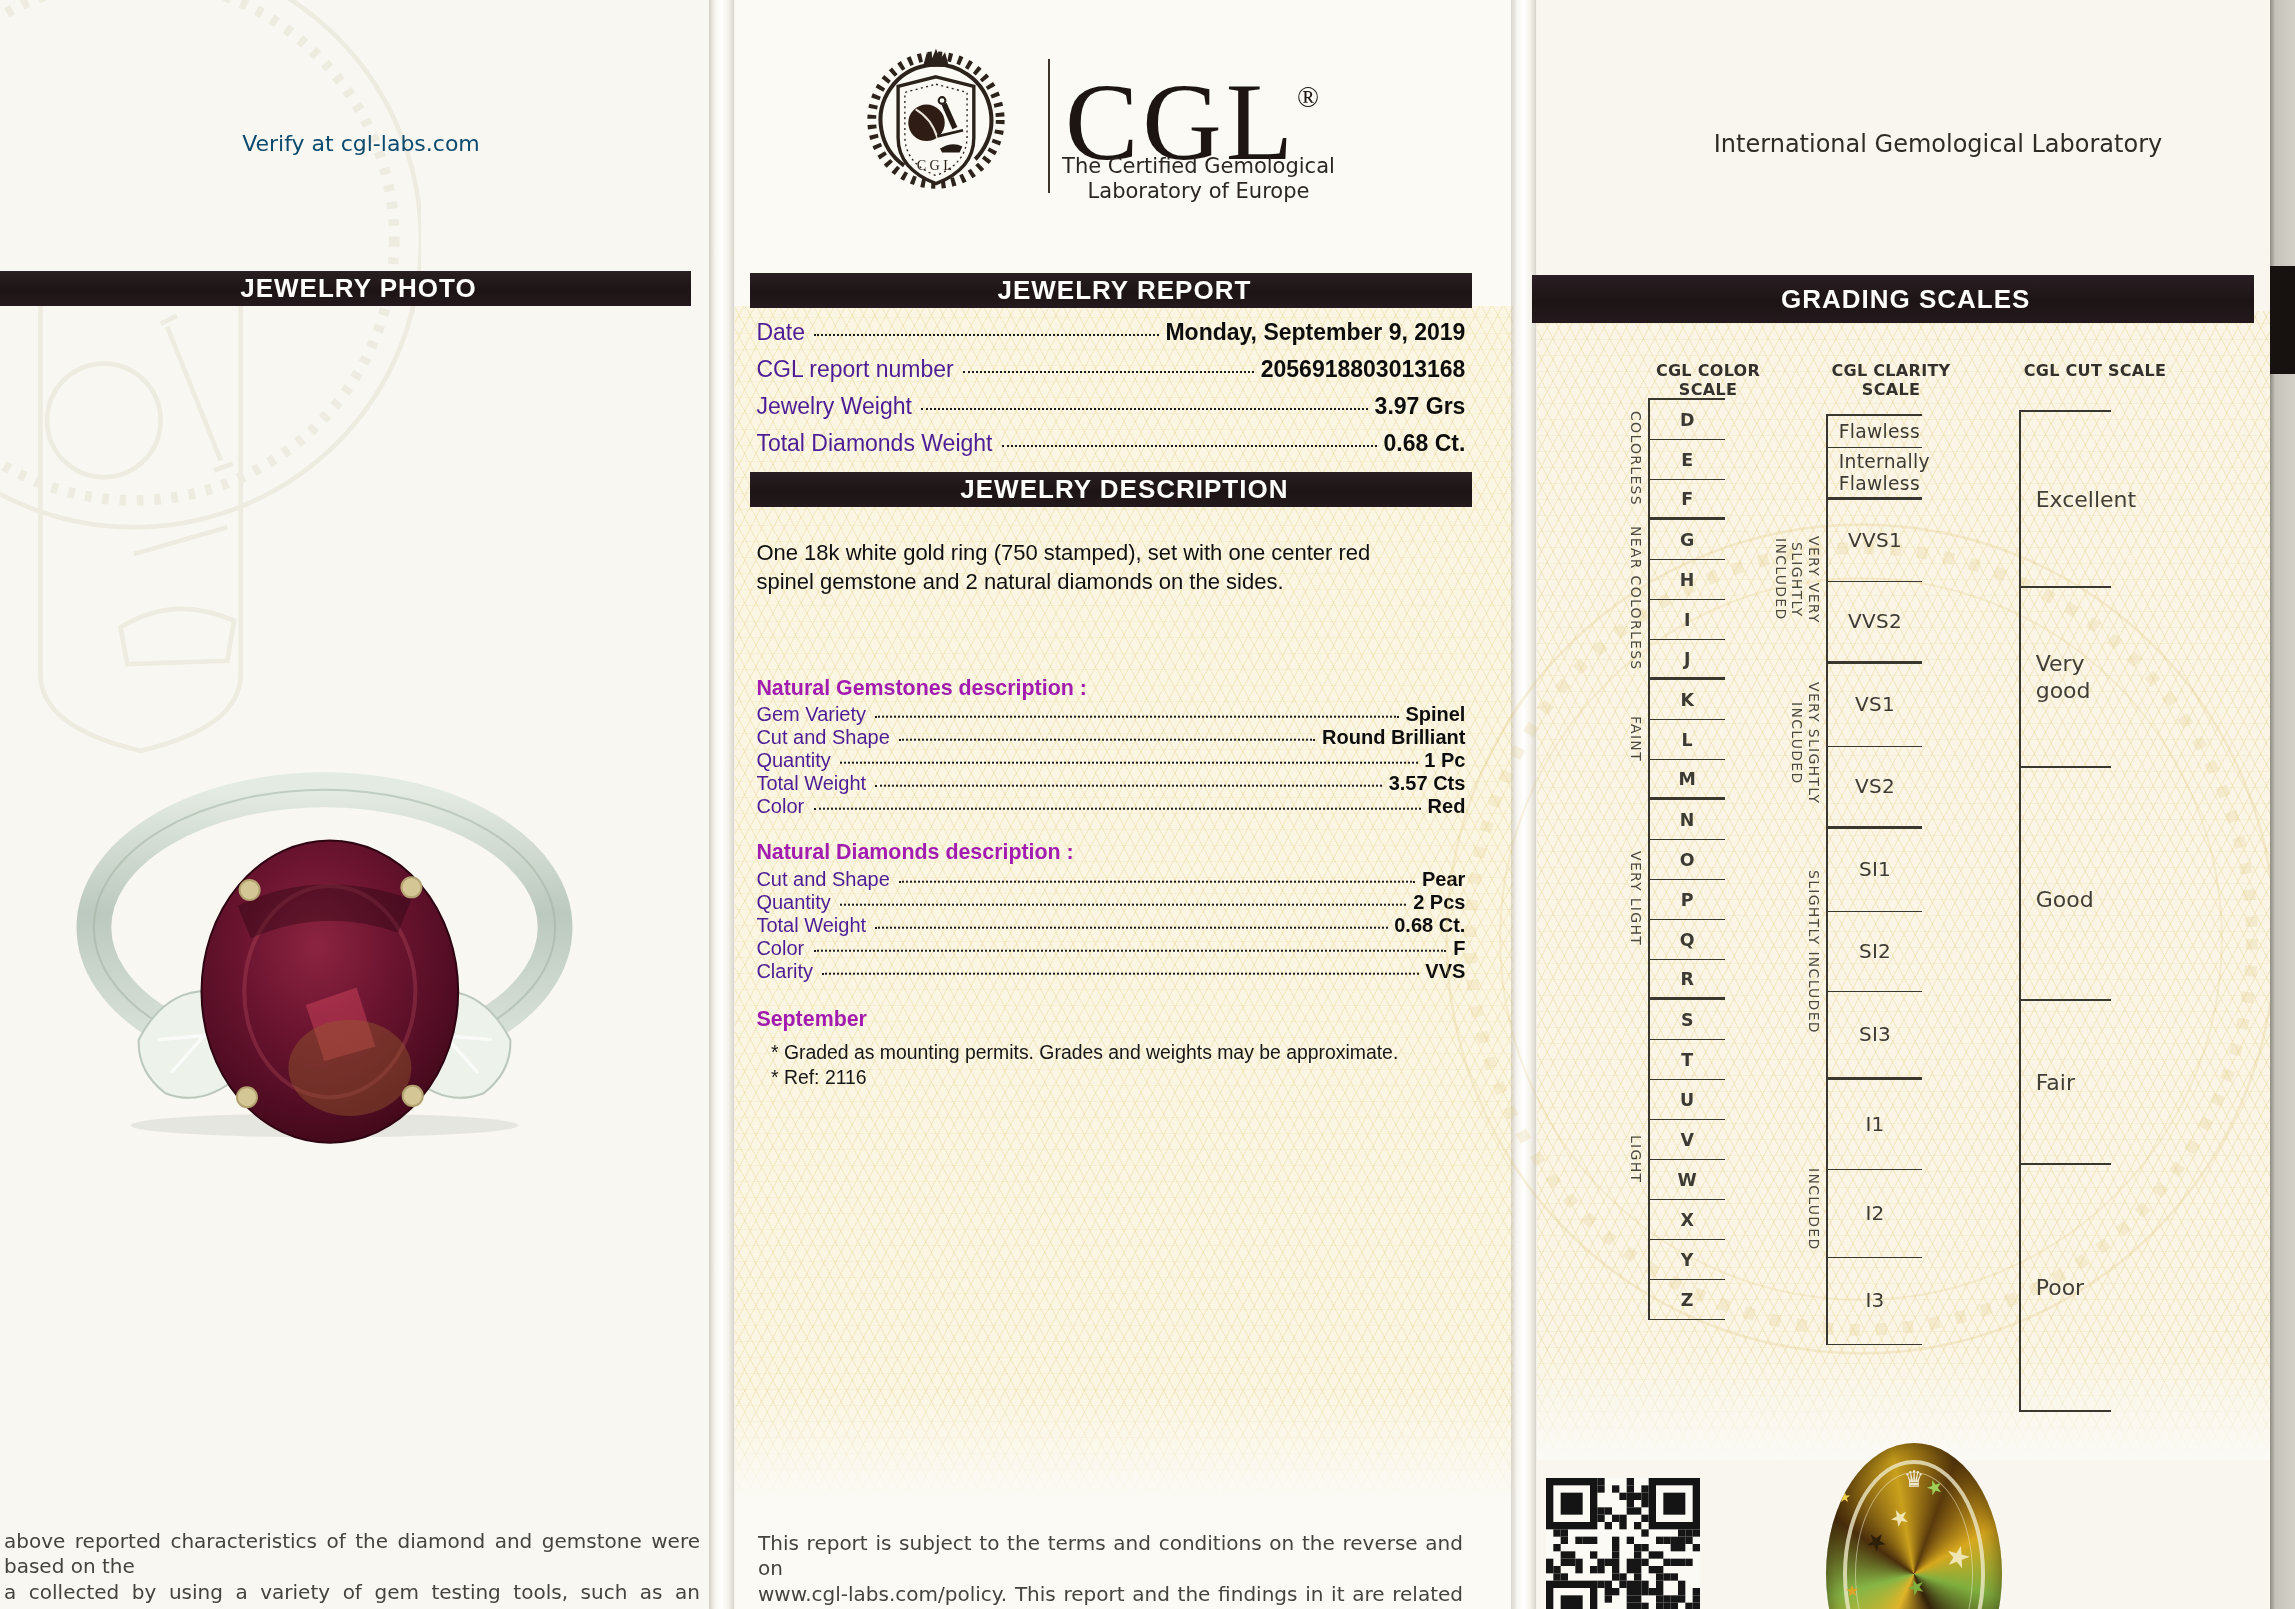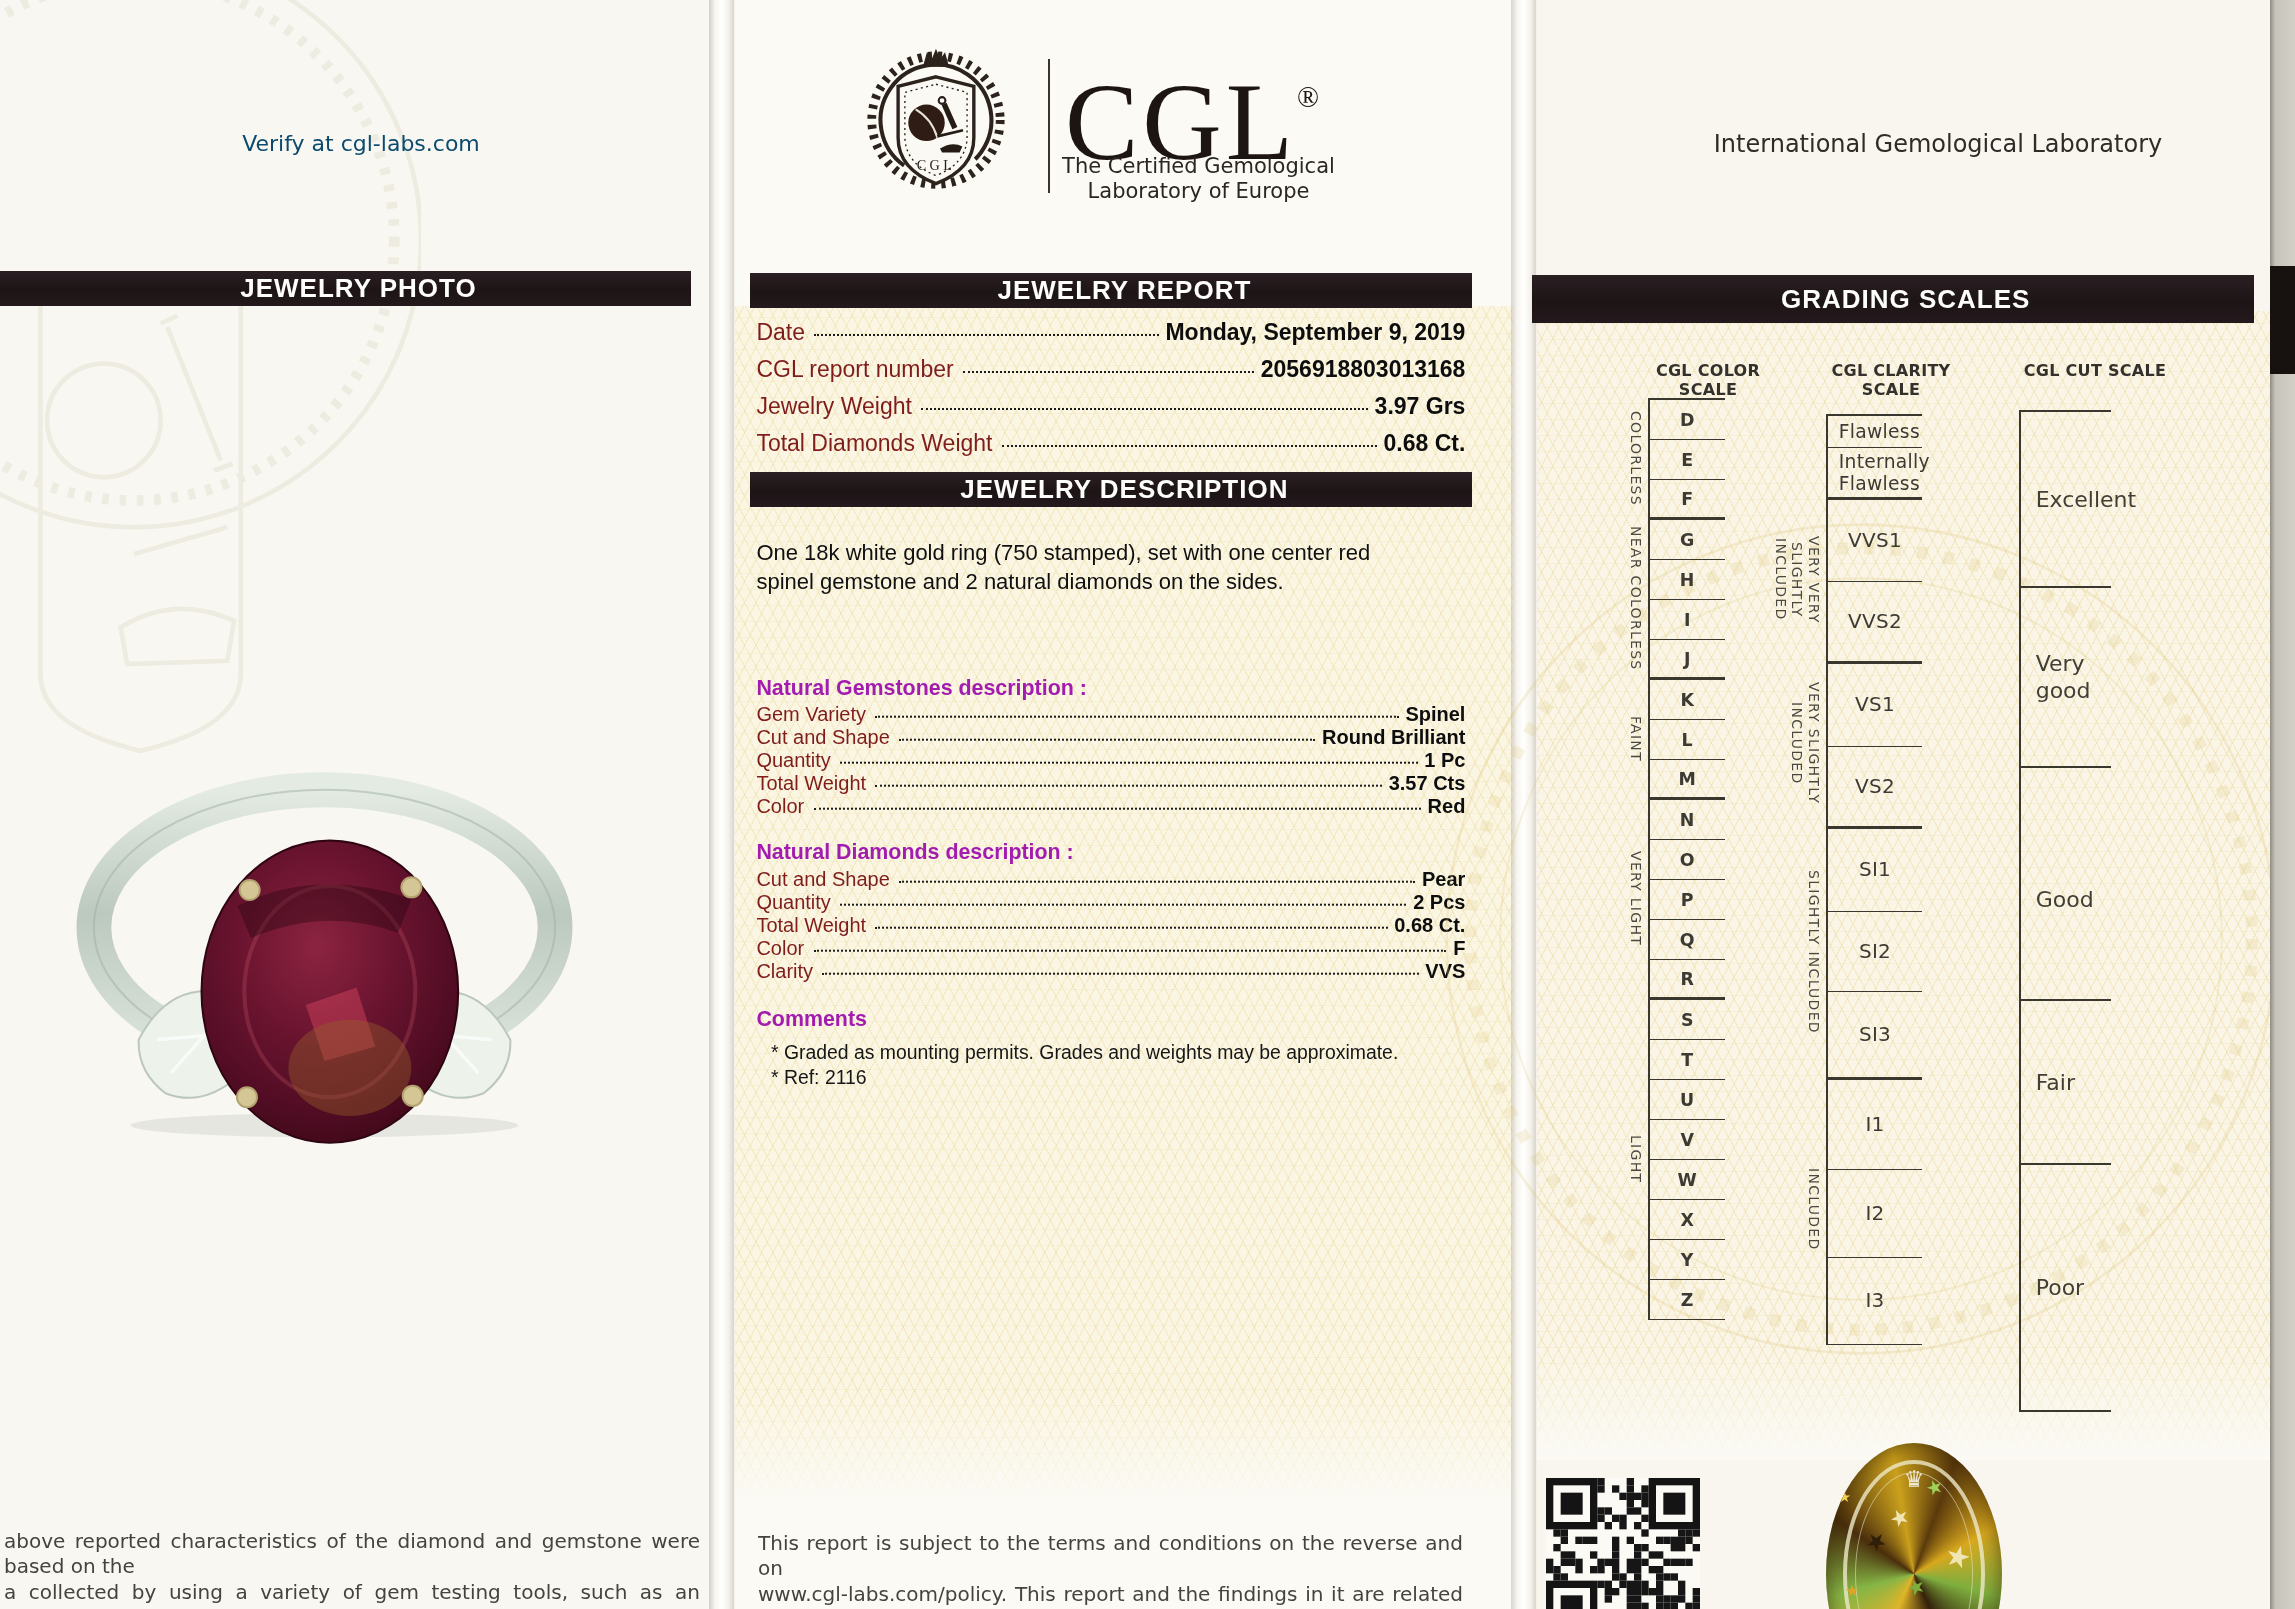--- a/index.html
+++ b/index.html
@@ -29,21 +29,21 @@
        repeating-linear-gradient(0deg,rgba(219,193,92,.10) 0 1.3px,transparent 1.3px 16px);}
   .pattern::after{content:"";position:absolute;left:0;right:0;bottom:0;height:107px;
        background:linear-gradient(180deg,rgba(251,250,245,0),#fbfaf5);}
   .pattern-right{background-color:#faf5e6;}
 
   
   .rows{position:absolute;}
   .spec-row{display:flex;align-items:baseline;}
   .row-lg{height:37px;font-size:23px;}
   .row-sm{height:23px;font-size:20px;}
-  .spec-row .lbl{white-space:nowrap;color:#7f1d1d;}
+  .spec-row .lbl{white-space:nowrap;color:#4c1d95;}
   .spec-row .dots{flex:1;margin:0 6.7px 0 9.4px;border-bottom:2.7px dotted #1c1c1c;transform:translateY(-4px);}
   .row-sm .dots{border-bottom-width:2.4px;transform:translateY(-3.3px);}
   .spec-row .val{white-space:nowrap;font-weight:bold;color:#0d0d0d;}
 
   .section-title{position:absolute;font-size:21.4px;font-weight:bold;color:#a21caf;}
   .para{position:absolute;font-size:22px;line-height:29px;color:#101010;}
   .comment-line{font-size:19.4px;line-height:25.4px;color:#161616;}
   .footer-text{position:absolute;font-family:"DejaVu Sans",sans-serif;color:#44433d;overflow:hidden;}
   .footer-text .fline{font-size:20px;line-height:25.4px;text-align:justify;}
 
@@ -259,21 +259,21 @@
           <span class="dots"></span>
           <span class="val">F</span>
         </div>
         <div class="spec-row row-sm">
           <span class="lbl">Clarity</span>
           <span class="dots"></span>
           <span class="val">VVS</span>
         </div>
       </div>
 
-    <div class="section-title" style="left:21.4px;top:1007px;">Comments</div>
+    <div class="section-title" style="left:21.4px;top:1007px;">September</div>
     <div class="rows" id="comments-list" style="left:36px;top:1040px;width:695px;">
         <div class="comment-line">* Graded as mounting permits. Grades and weights may be approximate.</div>
         <div class="comment-line">* Ref: 2116</div>
       </div>
 
     <div class="footer-text" id="center-footer" style="left:23px;top:1531px;width:705px;height:78px;">
         <div class="fline" style="text-align-last: justify;">This report is subject to the terms and conditions on the reverse and on</div>
         <div class="fline">www.cgl-labs.com/policy. This report and the findings in it are related and relevant to</div>
       </div>
   </section>

